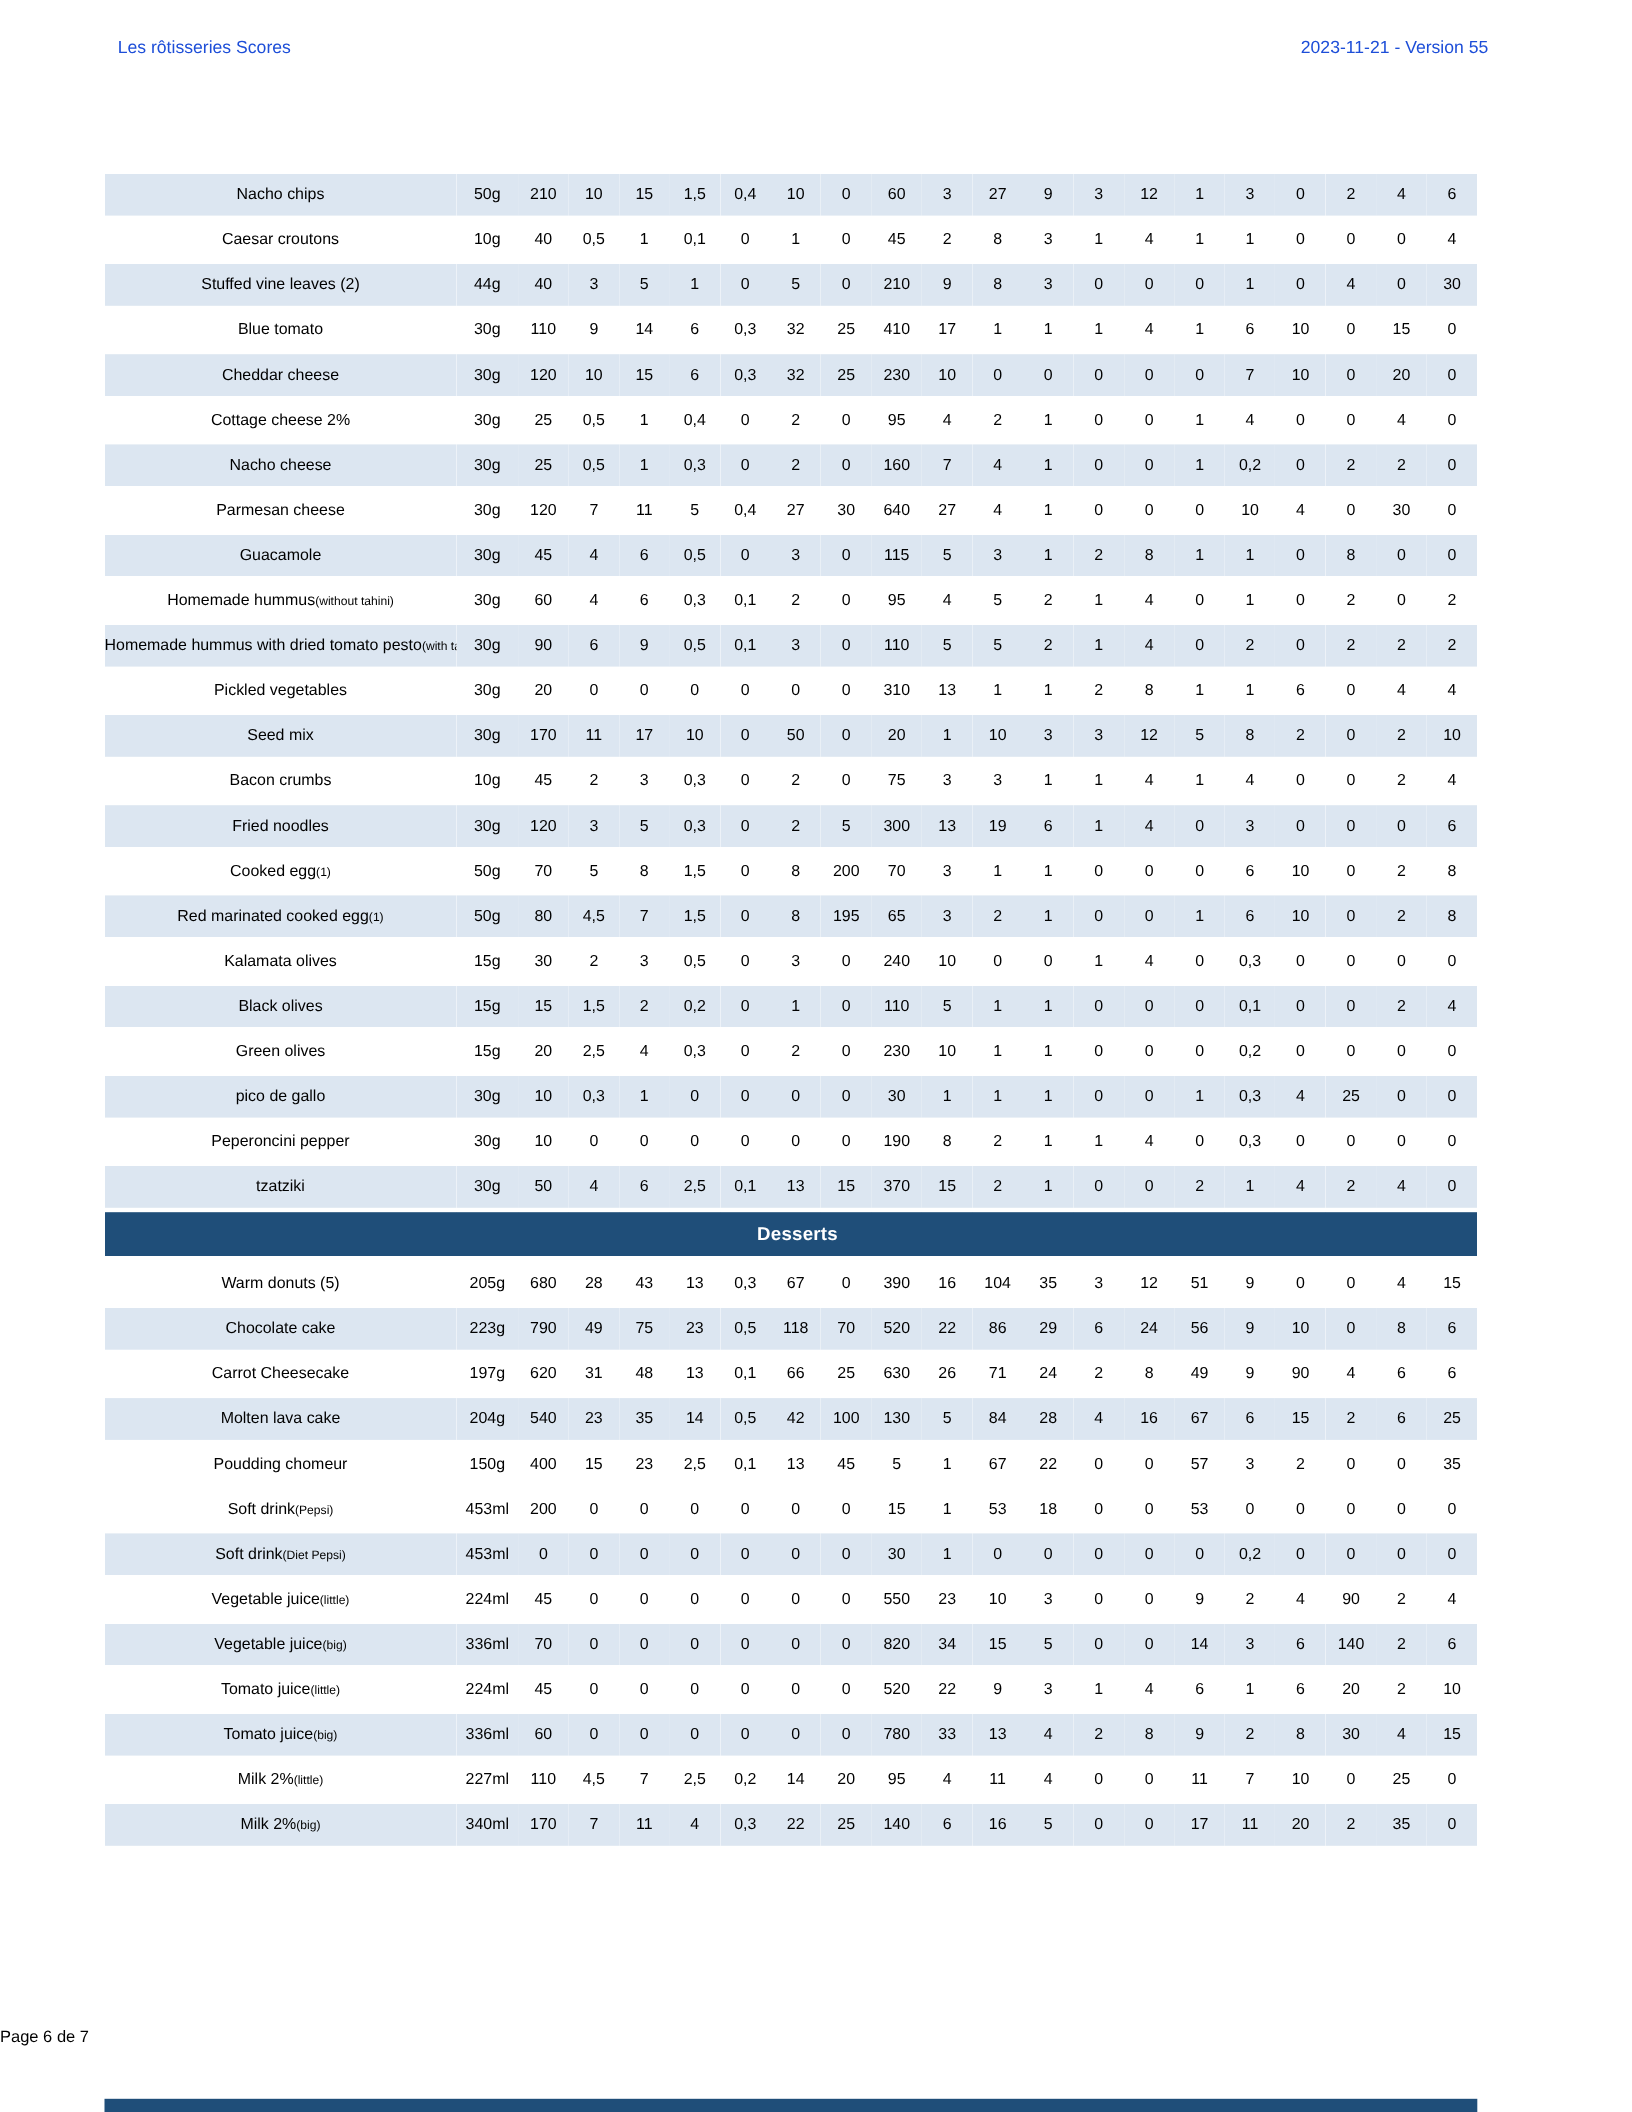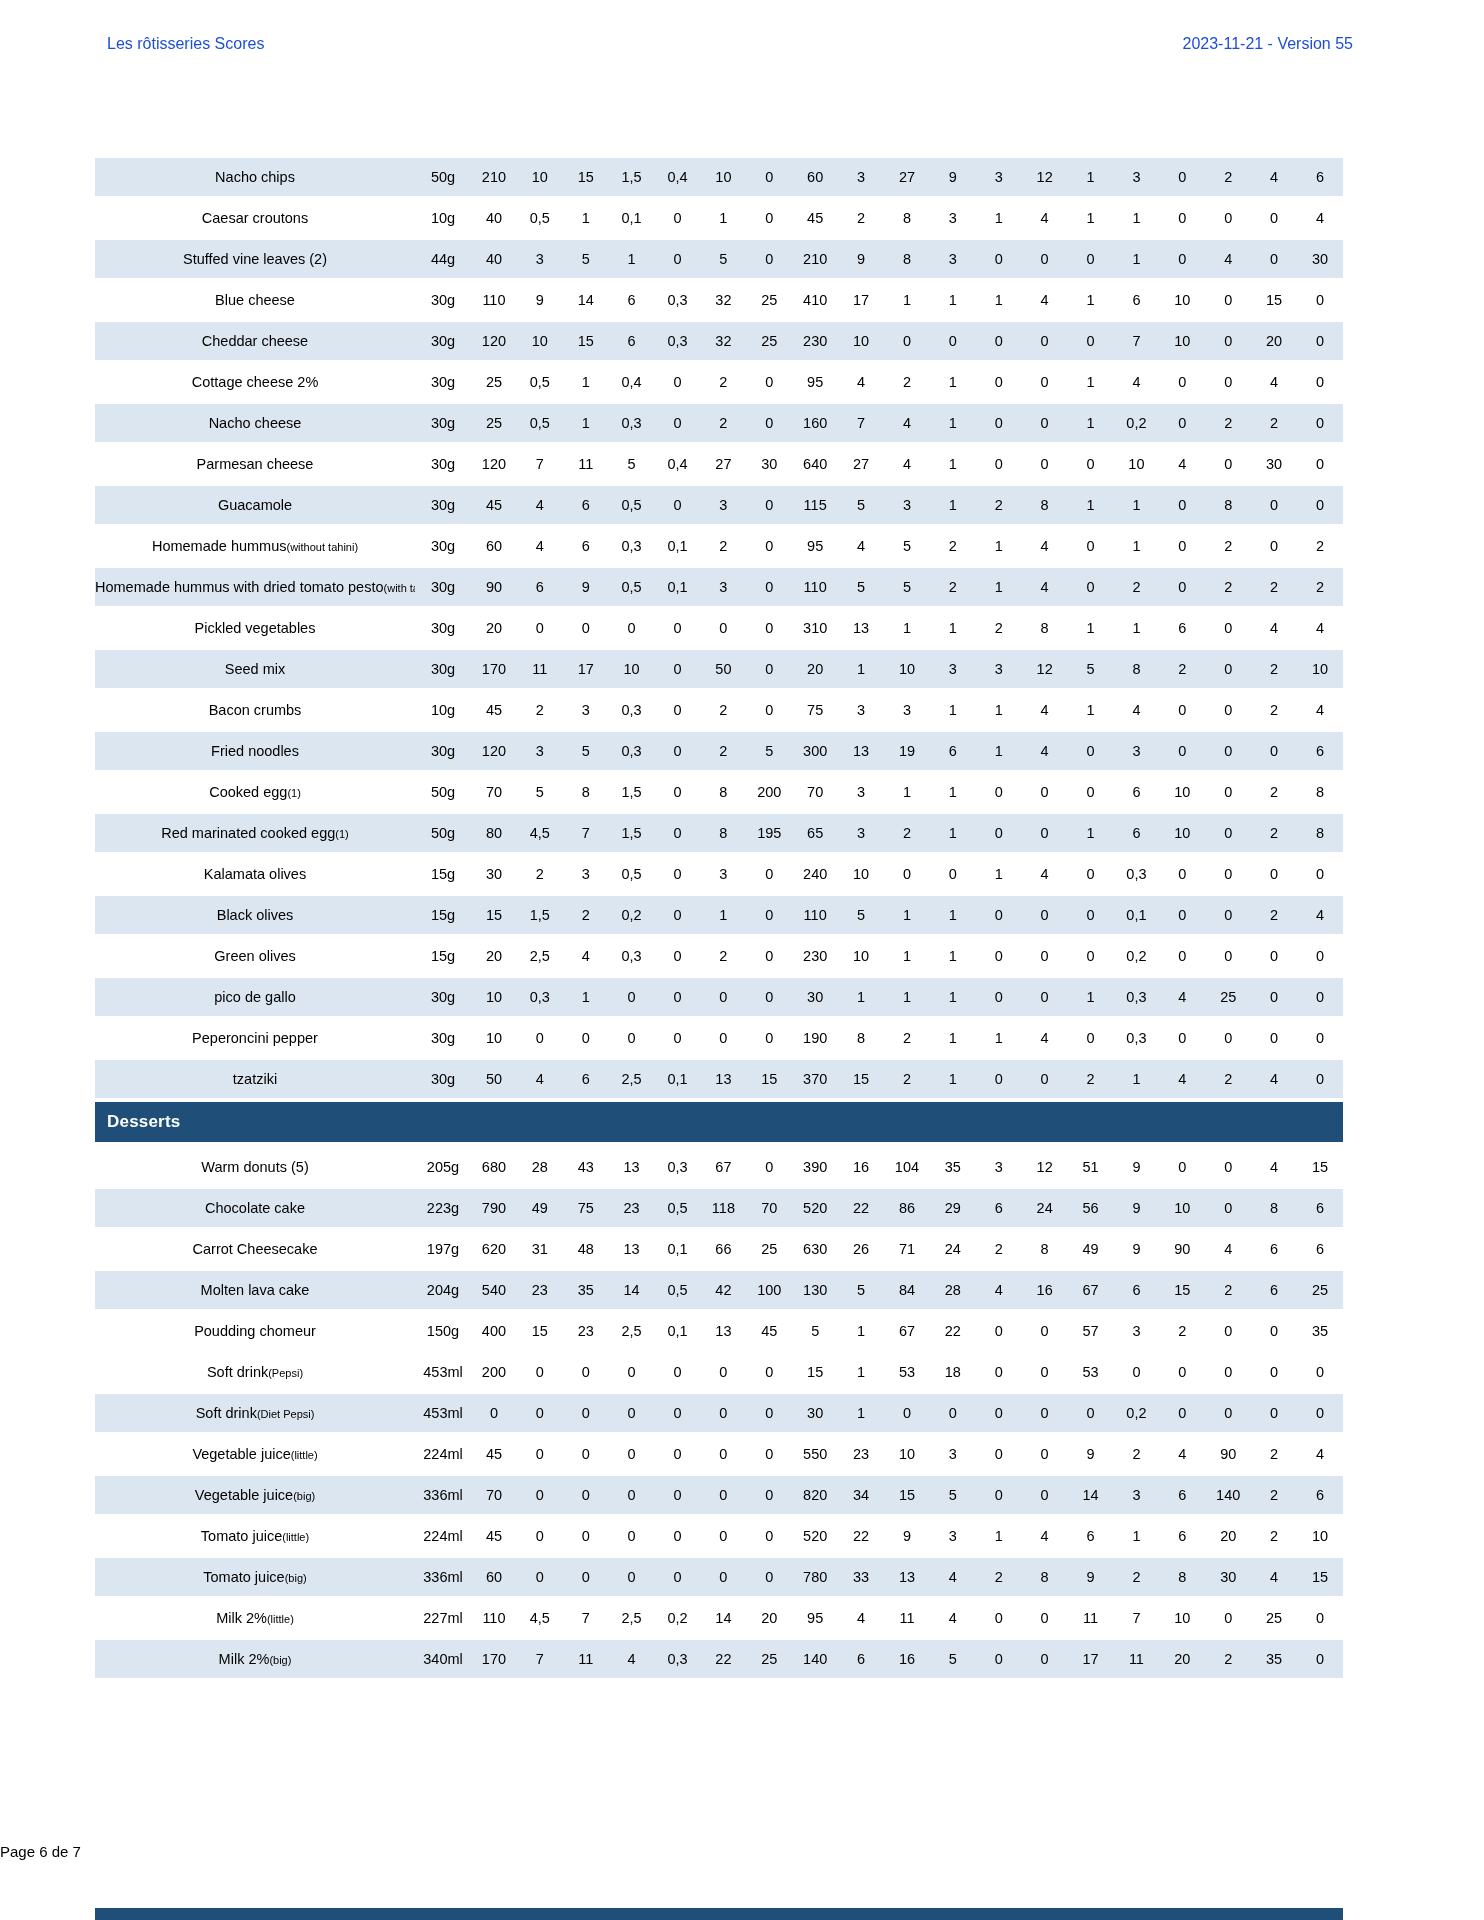--- a/index.html
+++ b/index.html
@@ -22,21 +22,21 @@
     height:38px;padding:0;border-bottom:3px solid #ffffff;
     overflow:hidden;white-space:nowrap;
   }
   td.name-cell{
     text-align:left;padding-left:10px;white-space:normal;line-height:1.25;
   }
   tr.stripe td{background:#dce6f1;}
   tr.plain td{background:#ffffff;}
   tr.section-row td{
     background:#1f4e79;color:#ffffff;font-weight:bold;font-size:17px;
-    text-align:left;padding-left:12px;height:40px;
+    text-align:center;padding-left:12px;height:40px;
     border-top:4px solid #ffffff;border-bottom:6px solid #ffffff;
     letter-spacing:.2px;
   }
   .sub{font-size:11px;}
   .page-footer{
     position:absolute;top:1843px;left:0;width:100%;
     text-align:left;font-size:15px;color:#000;
   }
   .bottom-bar{
     position:absolute;left:95px;top:1908px;width:1248px;height:12px;
@@ -139,21 +139,21 @@
         <td>0</td>
         <td>0</td>
         <td>0</td>
         <td>1</td>
         <td>0</td>
         <td>4</td>
         <td>0</td>
         <td>30</td>
       </tr>
       <tr class="plain">
-        <td class="name-cell"><span>Blue cheese</span></td>
+        <td class="name-cell"><span>Blue tomato</span></td>
         <td>30g</td>
         <td>110</td>
         <td>9</td>
         <td>14</td>
         <td>6</td>
         <td>0,3</td>
         <td>32</td>
         <td>25</td>
         <td>410</td>
         <td>17</td>

